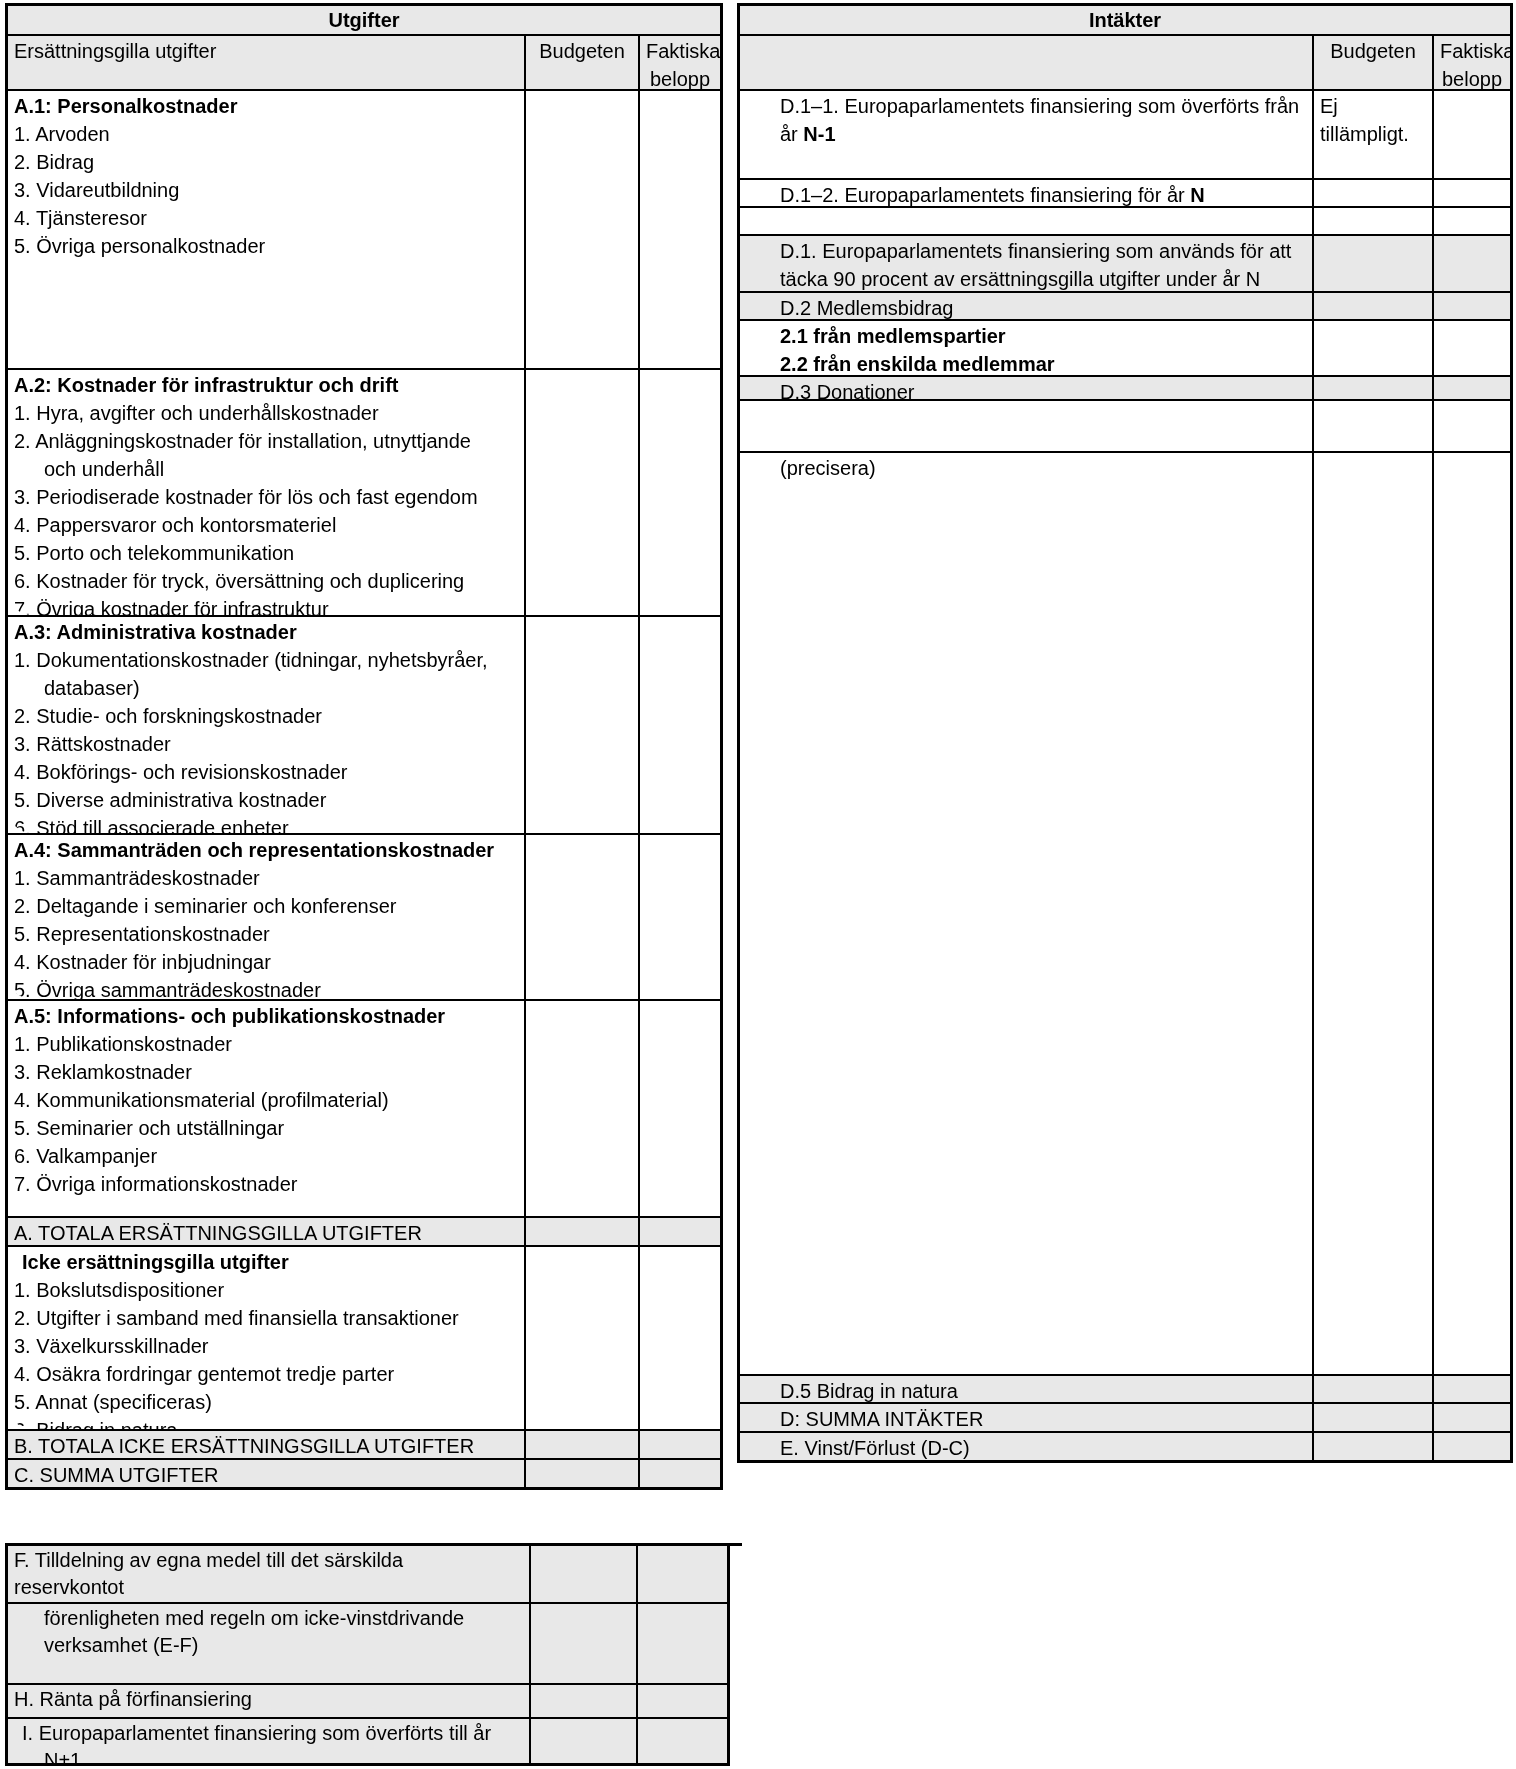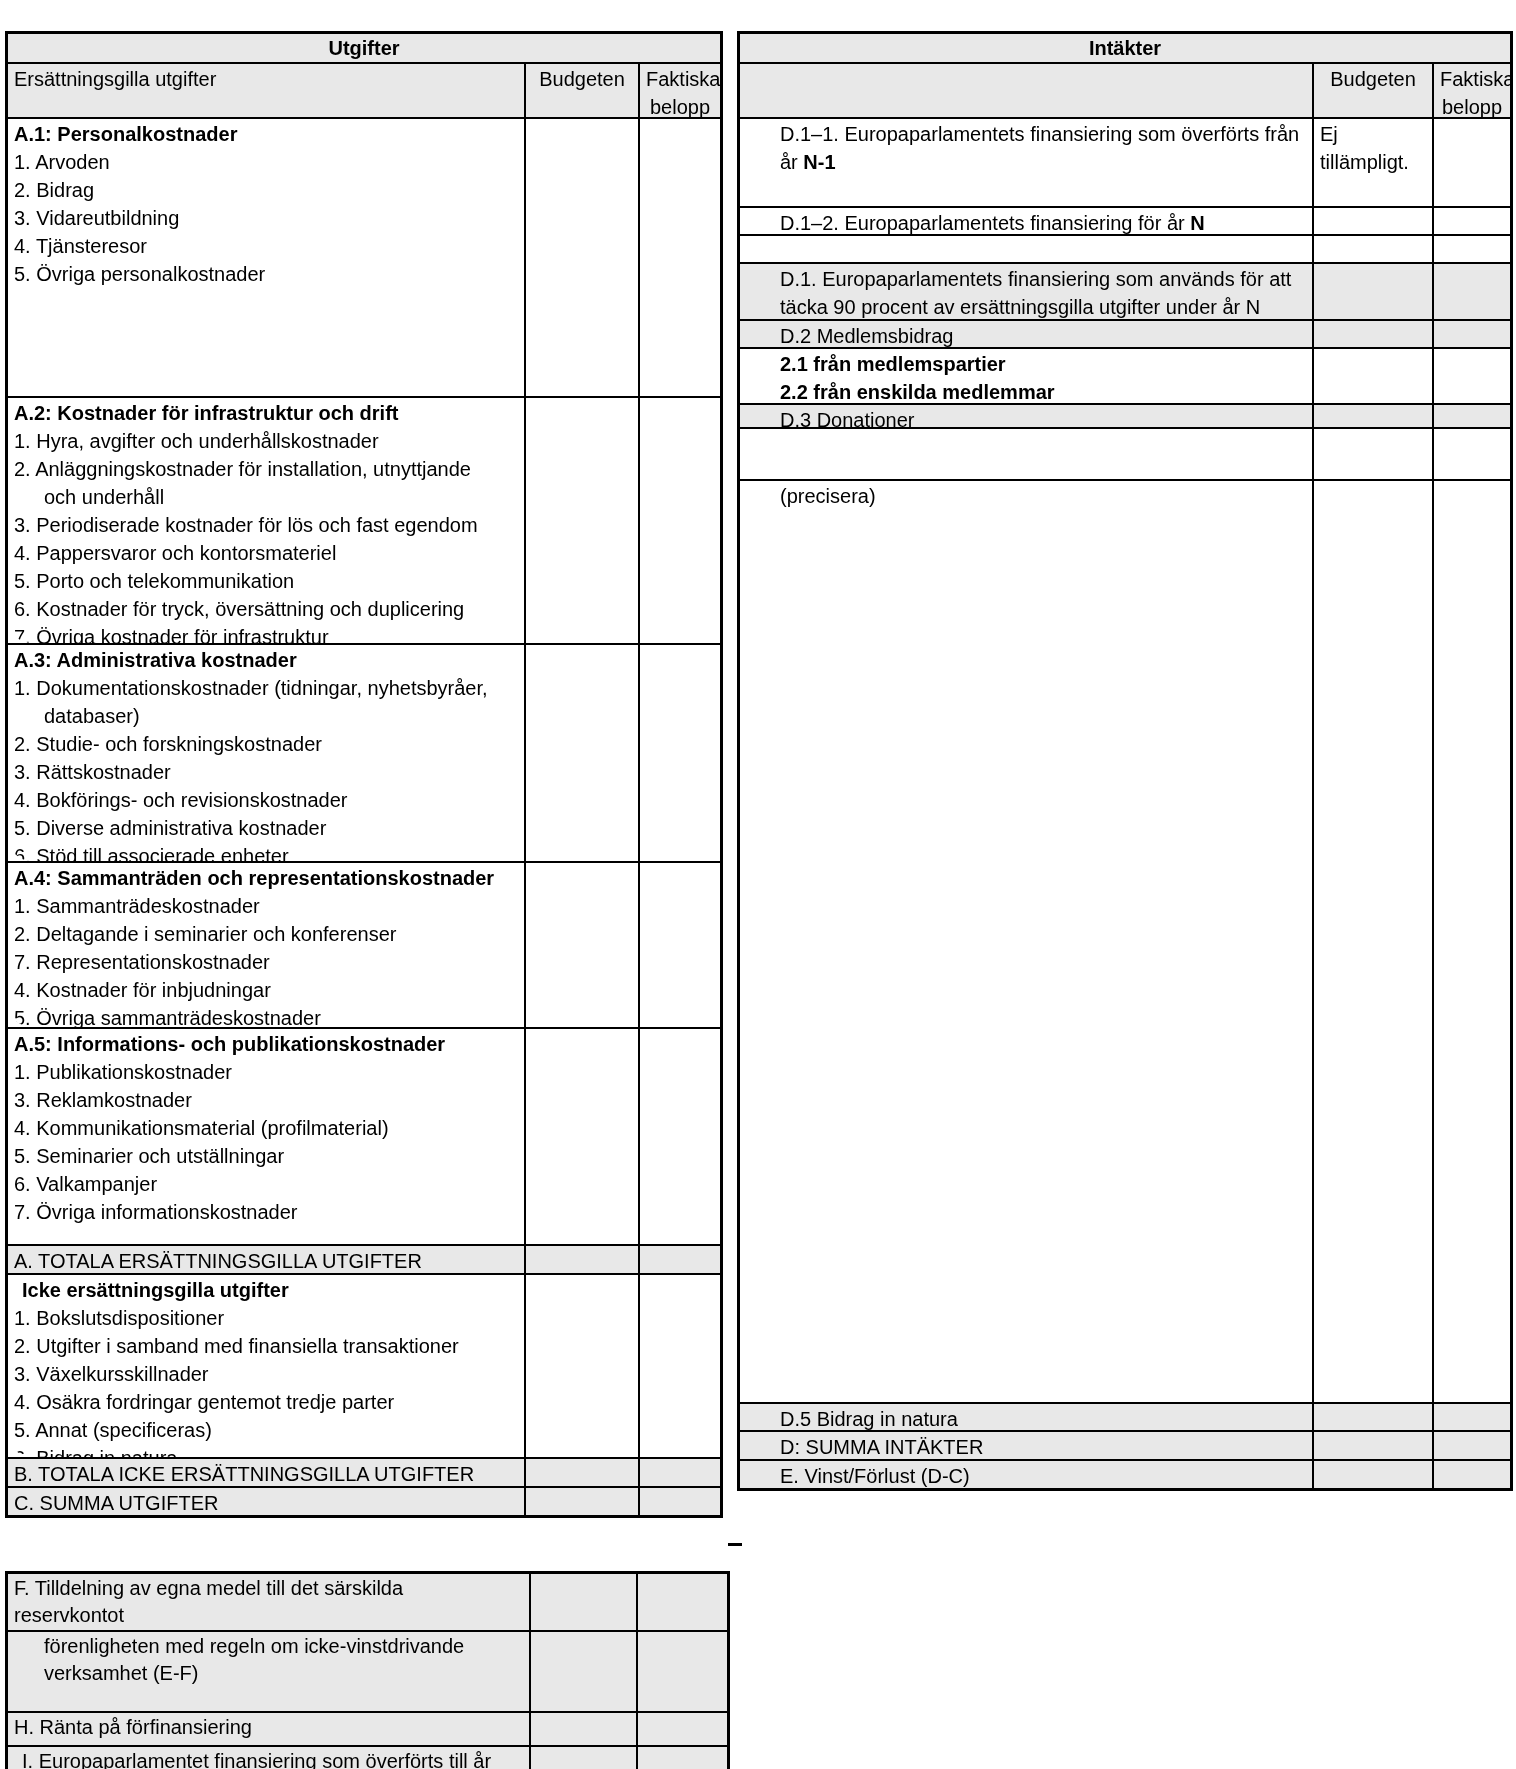--- a/index.html
+++ b/index.html
@@ -9,21 +9,20 @@
     width: 1516px; height: 1769px;
     font-family: "Liberation Sans", sans-serif;
     font-size: 20px; line-height: 28px;
     color: #000;
   }
   .tbl {
     position: absolute;
     border: 3px solid #000;
     background: #fff;
     overflow: hidden;
-    margin-top: 28px;
   }
   .row { display: flex; border-top: 2px solid #000; align-items: stretch; }
   .row.first { border-top: none; }
   .cell { padding: 1px 6px 0 6px; overflow: hidden; }
   .amt { border-left: 2px solid #000; flex: 0 0 auto; text-align: center; }
   .lbl { flex: 1 1 auto; }
   .shade { background: var(--shade, #e8e8e8); }
   .titlebar { justify-content: center; text-align: center; font-weight: bold; }
   .bold { font-weight: bold; }
   .line { white-space: nowrap; }
@@ -119,21 +118,21 @@
     </div>
     <div class="cell amt c2"></div>
     <div class="cell amt c3"></div>
   </div>
 
   <div class="row" style="height:166px">
     <div class="cell lbl">
       <div class="line bold">A.4: Sammanträden och representationskostnader</div>
       <div class="line">1. Sammanträdeskostnader</div>
       <div class="line">2. Deltagande i seminarier och konferenser</div>
-      <div class="line">7. Representationskostnader</div>
+      <div class="line">5. Representationskostnader</div>
       <div class="line">4. Kostnader för inbjudningar</div>
       <div class="line">5. Övriga sammanträdeskostnader</div>
     </div>
     <div class="cell amt c2"></div>
     <div class="cell amt c3"></div>
   </div>
 
   <div class="row" style="height:217px">
     <div class="cell lbl">
       <div class="line bold">A.5: Informations- och publikationskostnader</div>

